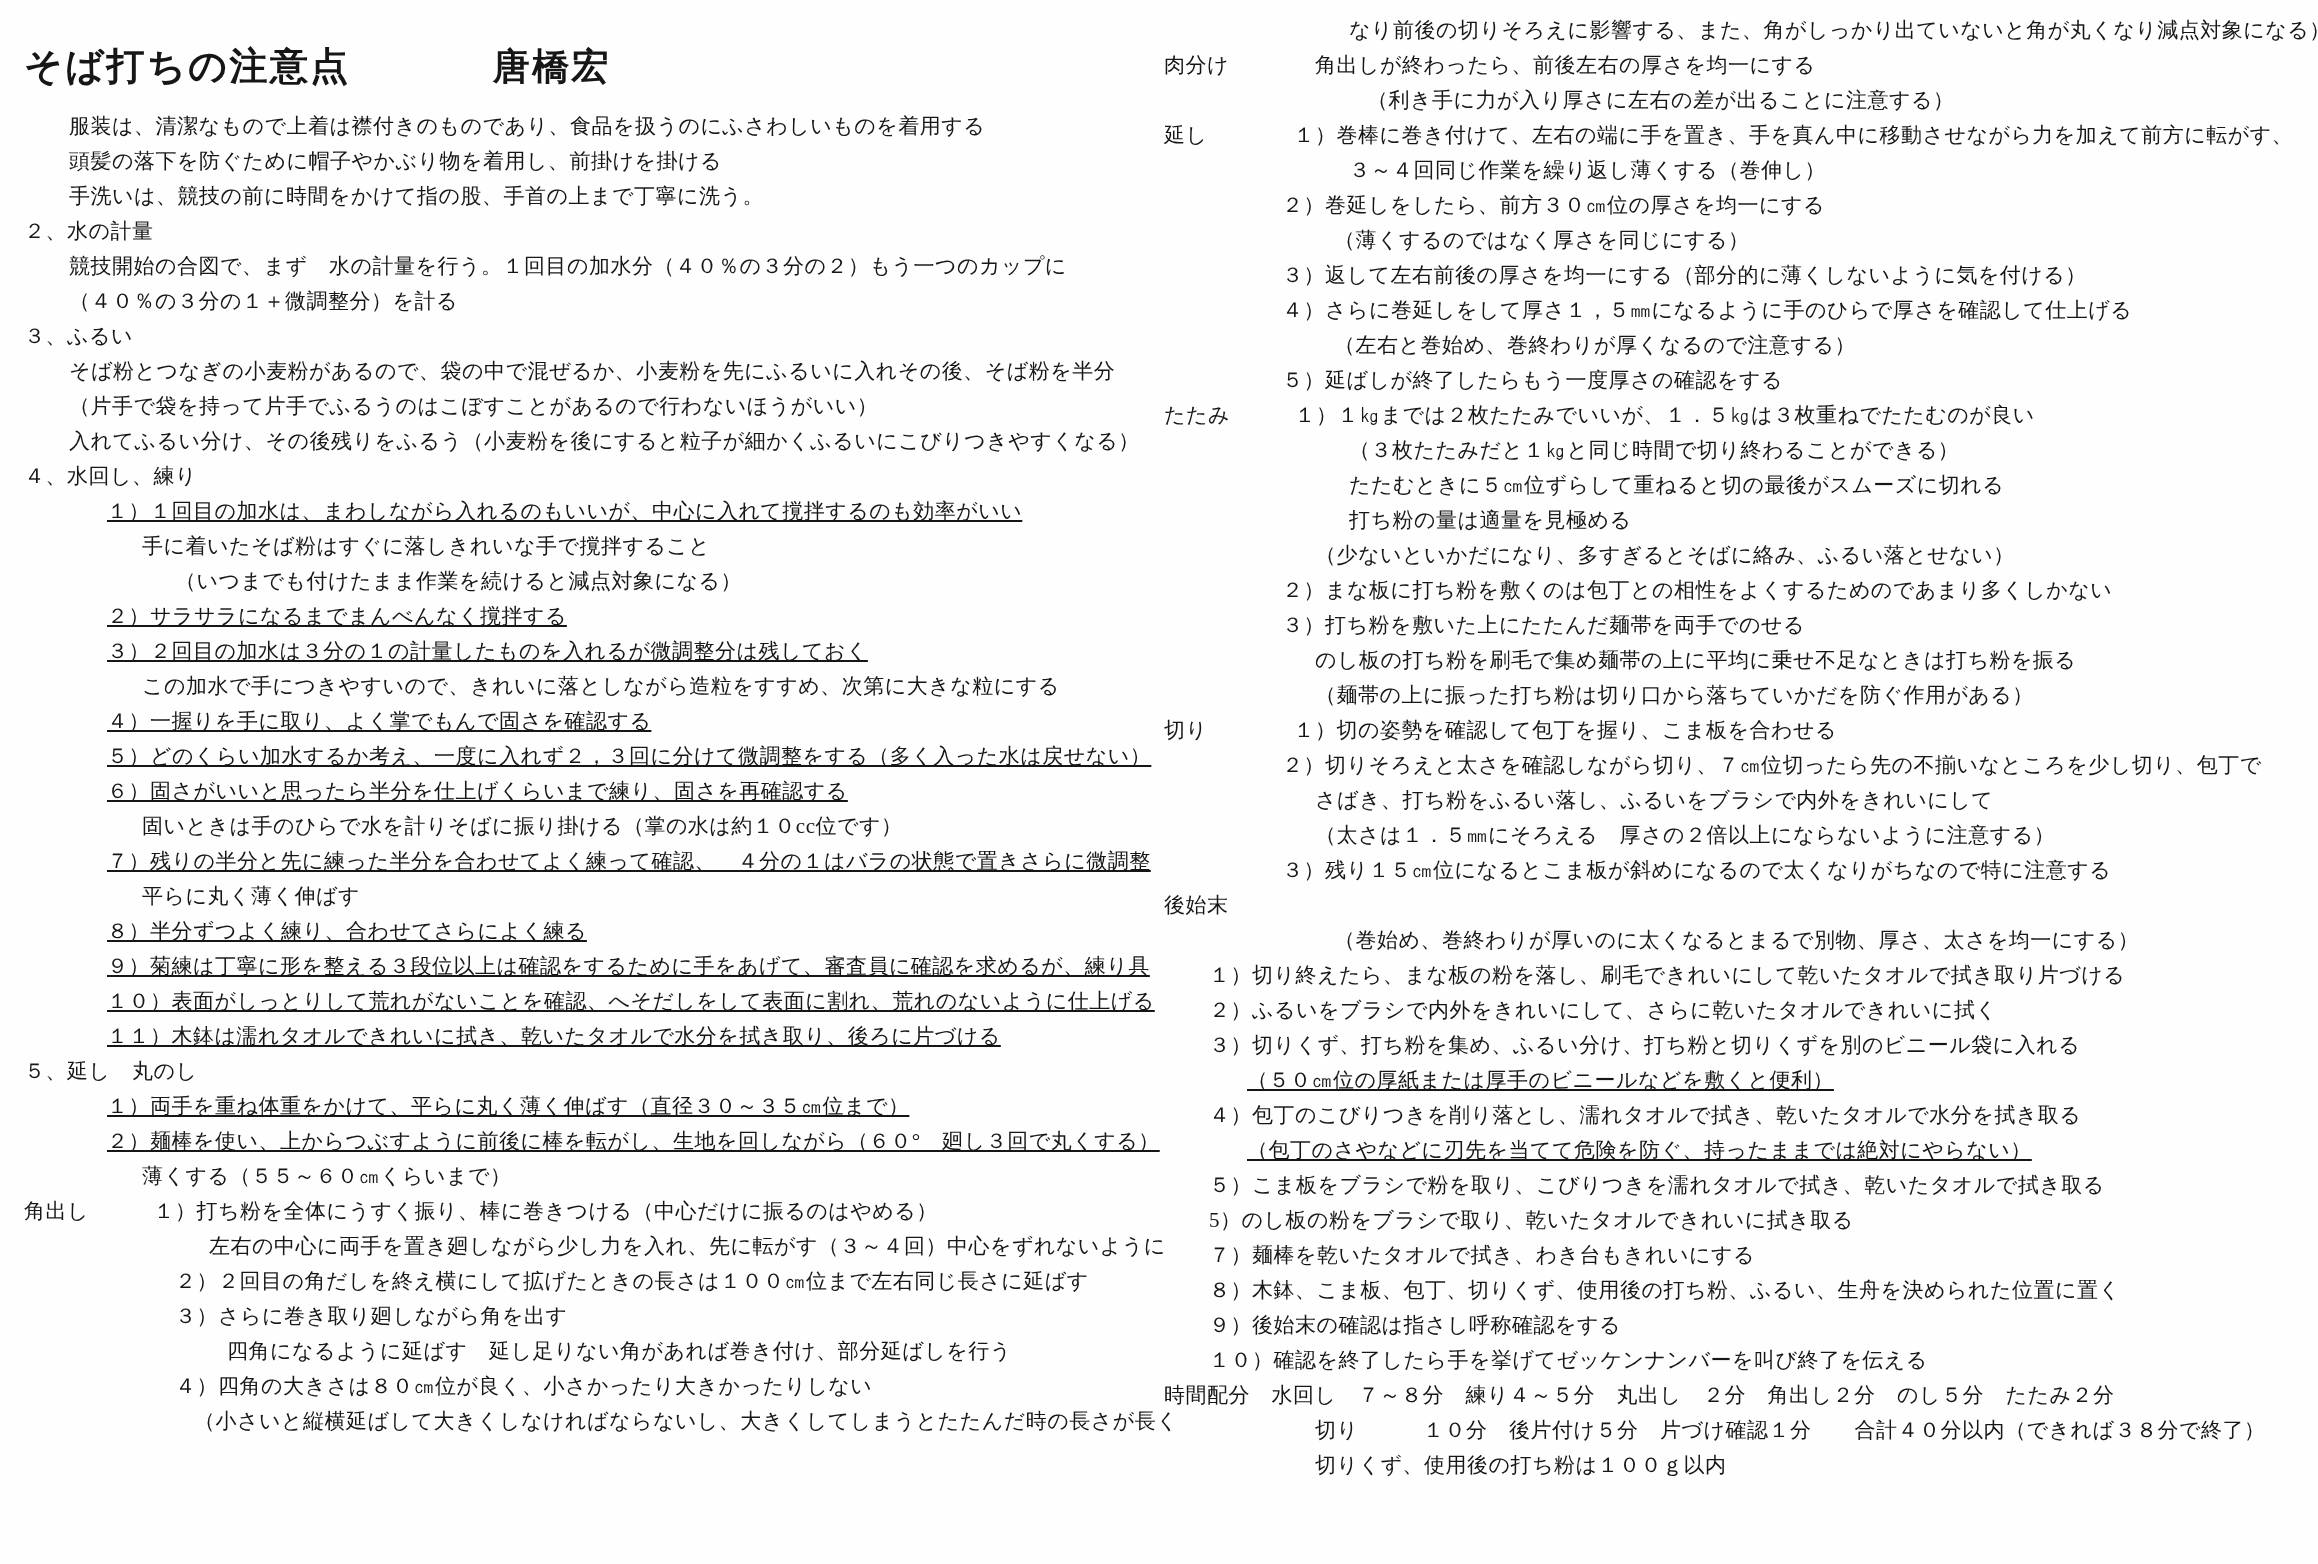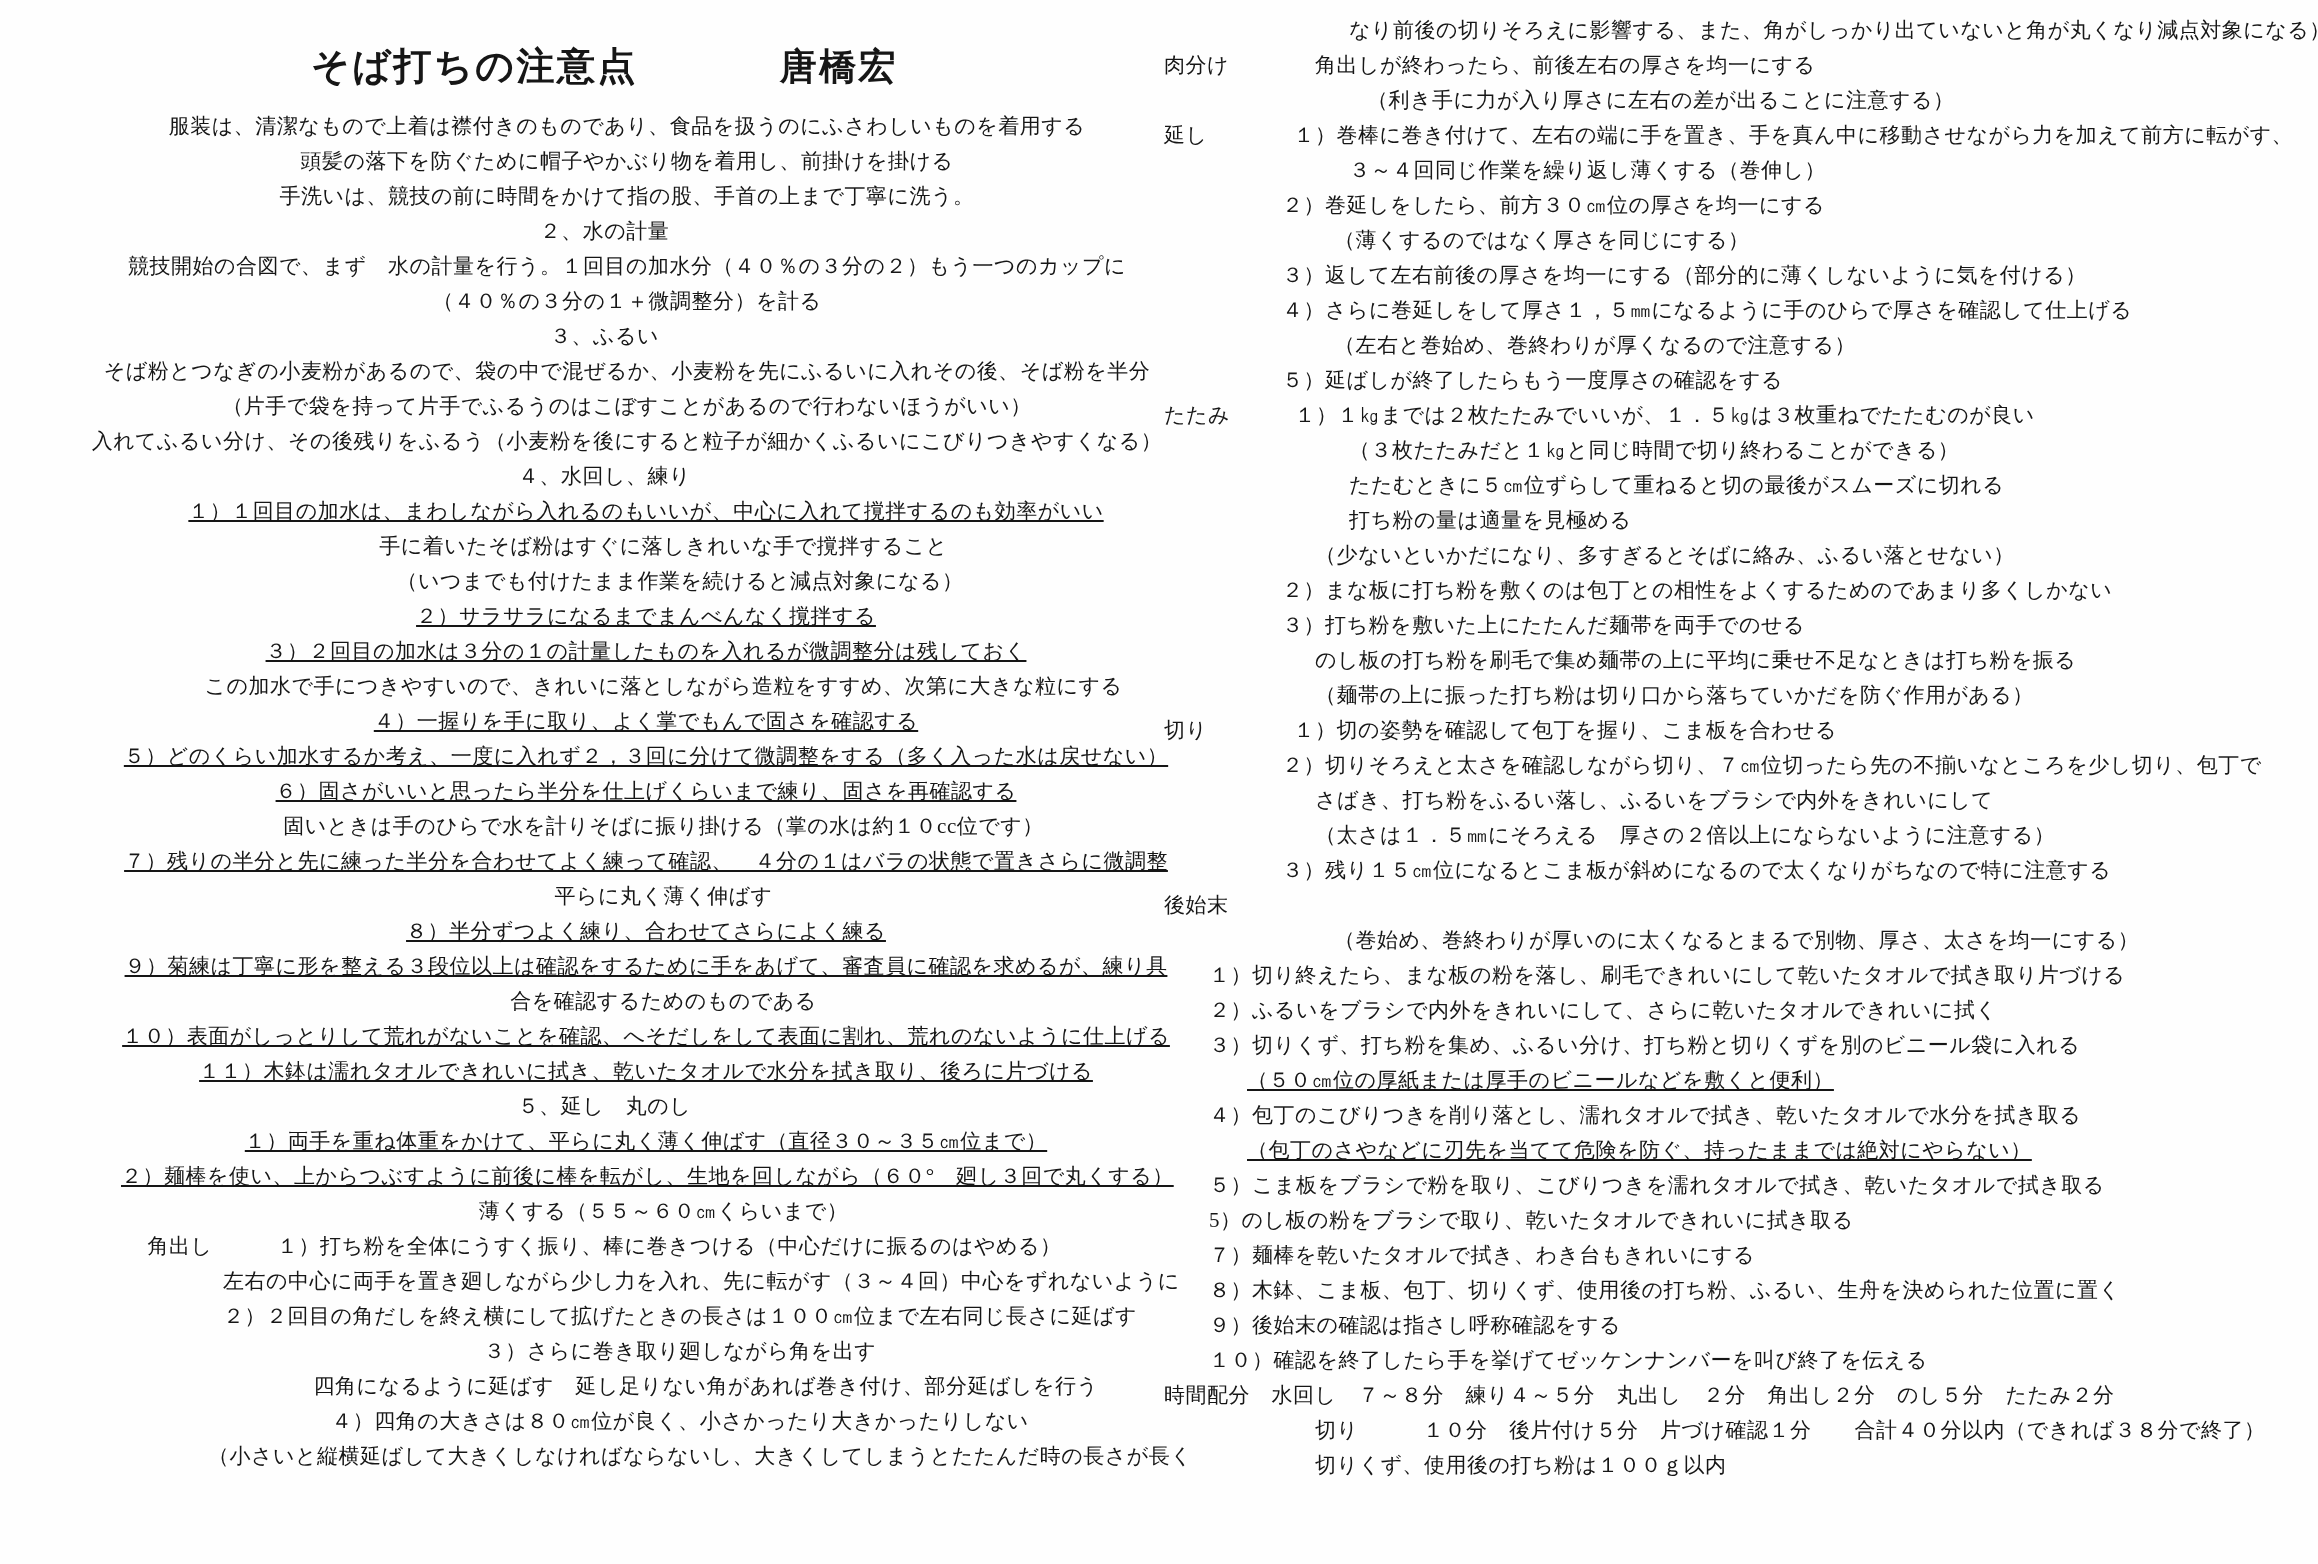--- a/index.html
+++ b/index.html
@@ -4,21 +4,21 @@
 <style>
   html,body{margin:0;padding:0;}
   body{
     width:2319px;height:1564px;overflow:hidden;
     background:#ffffff;color:#161616;
     font-family:"Liberation Serif","DejaVu Serif",serif;
     position:relative;
   }
   .page{position:absolute;left:0;top:0;width:2319px;height:1564px;background:#fefefe;}
   .col{position:absolute;}
-  .col-left{left:38px;top:40px;width:1133px;text-align:center;}
+  .col-left{left:24px;top:40px;width:1133px;}
   .col-right{left:1164px;top:13.2px;width:1155px;}
   .title-row{height:52px;line-height:52px;margin-bottom:17px;white-space:nowrap;}
   .doc-title{font-size:38px;font-weight:700;letter-spacing:2.4px;}
   .doc-author{font-size:37px;font-weight:700;letter-spacing:2.4px;margin-left:142px;}
   .line{
     height:35px;line-height:35px;font-size:21px;
     white-space:nowrap;letter-spacing:0.5px;
   }
   .col-right .line{font-size:21px;}
   .ind0{padding-left:0;}
@@ -57,21 +57,20 @@
         <div class="line ind2">３）２回目の加水は３分の１の計量したものを入れるが微調整分は残しておく</div>
         <div class="line ind3">この加水で手につきやすいので、きれいに落としながら造粒をすすめ、次第に大きな粒にする</div>
         <div class="line ind2">４）一握りを手に取り、よく掌でもんで固さを確認する</div>
         <div class="line ind2">５）どのくらい加水するか考え、一度に入れず２，３回に分けて微調整をする（多く入った水は戻せない）</div>
         <div class="line ind2">６）固さがいいと思ったら半分を仕上げくらいまで練り、固さを再確認する</div>
         <div class="line ind3">固いときは手のひらで水を計りそばに振り掛ける（掌の水は約１０cc位です）</div>
         <div class="line ind2">７）残りの半分と先に練った半分を合わせてよく練って確認、　４分の１はバラの状態で置きさらに微調整</div>
         <div class="line ind3">平らに丸く薄く伸ばす</div>
         <div class="line ind2">８）半分ずつよく練り、合わせてさらによく練る</div>
         <div class="line ind2">９）菊練は丁寧に形を整える３段位以上は確認をするために手をあげて、審査員に確認を求めるが、練り具</div>
-        <div class="line ind3">合を確認するためのものである</div>
         <div class="line ind2">１０）表面がしっとりして荒れがないことを確認、へそだしをして表面に割れ、荒れのないように仕上げる</div>
         <div class="line ind2">１１）木鉢は濡れタオルできれいに拭き、乾いたタオルで水分を拭き取り、後ろに片づける</div>
         <div class="line ind0">５、延し　丸のし</div>
         <div class="line ind2">１）両手を重ね体重をかけて、平らに丸く薄く伸ばす（直径３０～３５㎝位まで）</div>
         <div class="line ind2">２）麺棒を使い、上からつぶすように前後に棒を転がし、生地を回しながら（６０°　廻し３回で丸くする）</div>
         <div class="line ind3">薄くする（５５～６０㎝くらいまで）</div>
         <div class="line ind0">角出し　　　１）打ち粉を全体にうすく振り、棒に巻きつける（中心だけに振るのはやめる）</div>
         <div class="line ind6">左右の中心に両手を置き廻しながら少し力を入れ、先に転がす（３～４回）中心をずれないように</div>
         <div class="line ind4">２）２回目の角だしを終え横にして拡げたときの長さは１００㎝位まで左右同じ長さに延ばす</div>
         <div class="line ind4">３）さらに巻き取り廻しながら角を出す</div>

